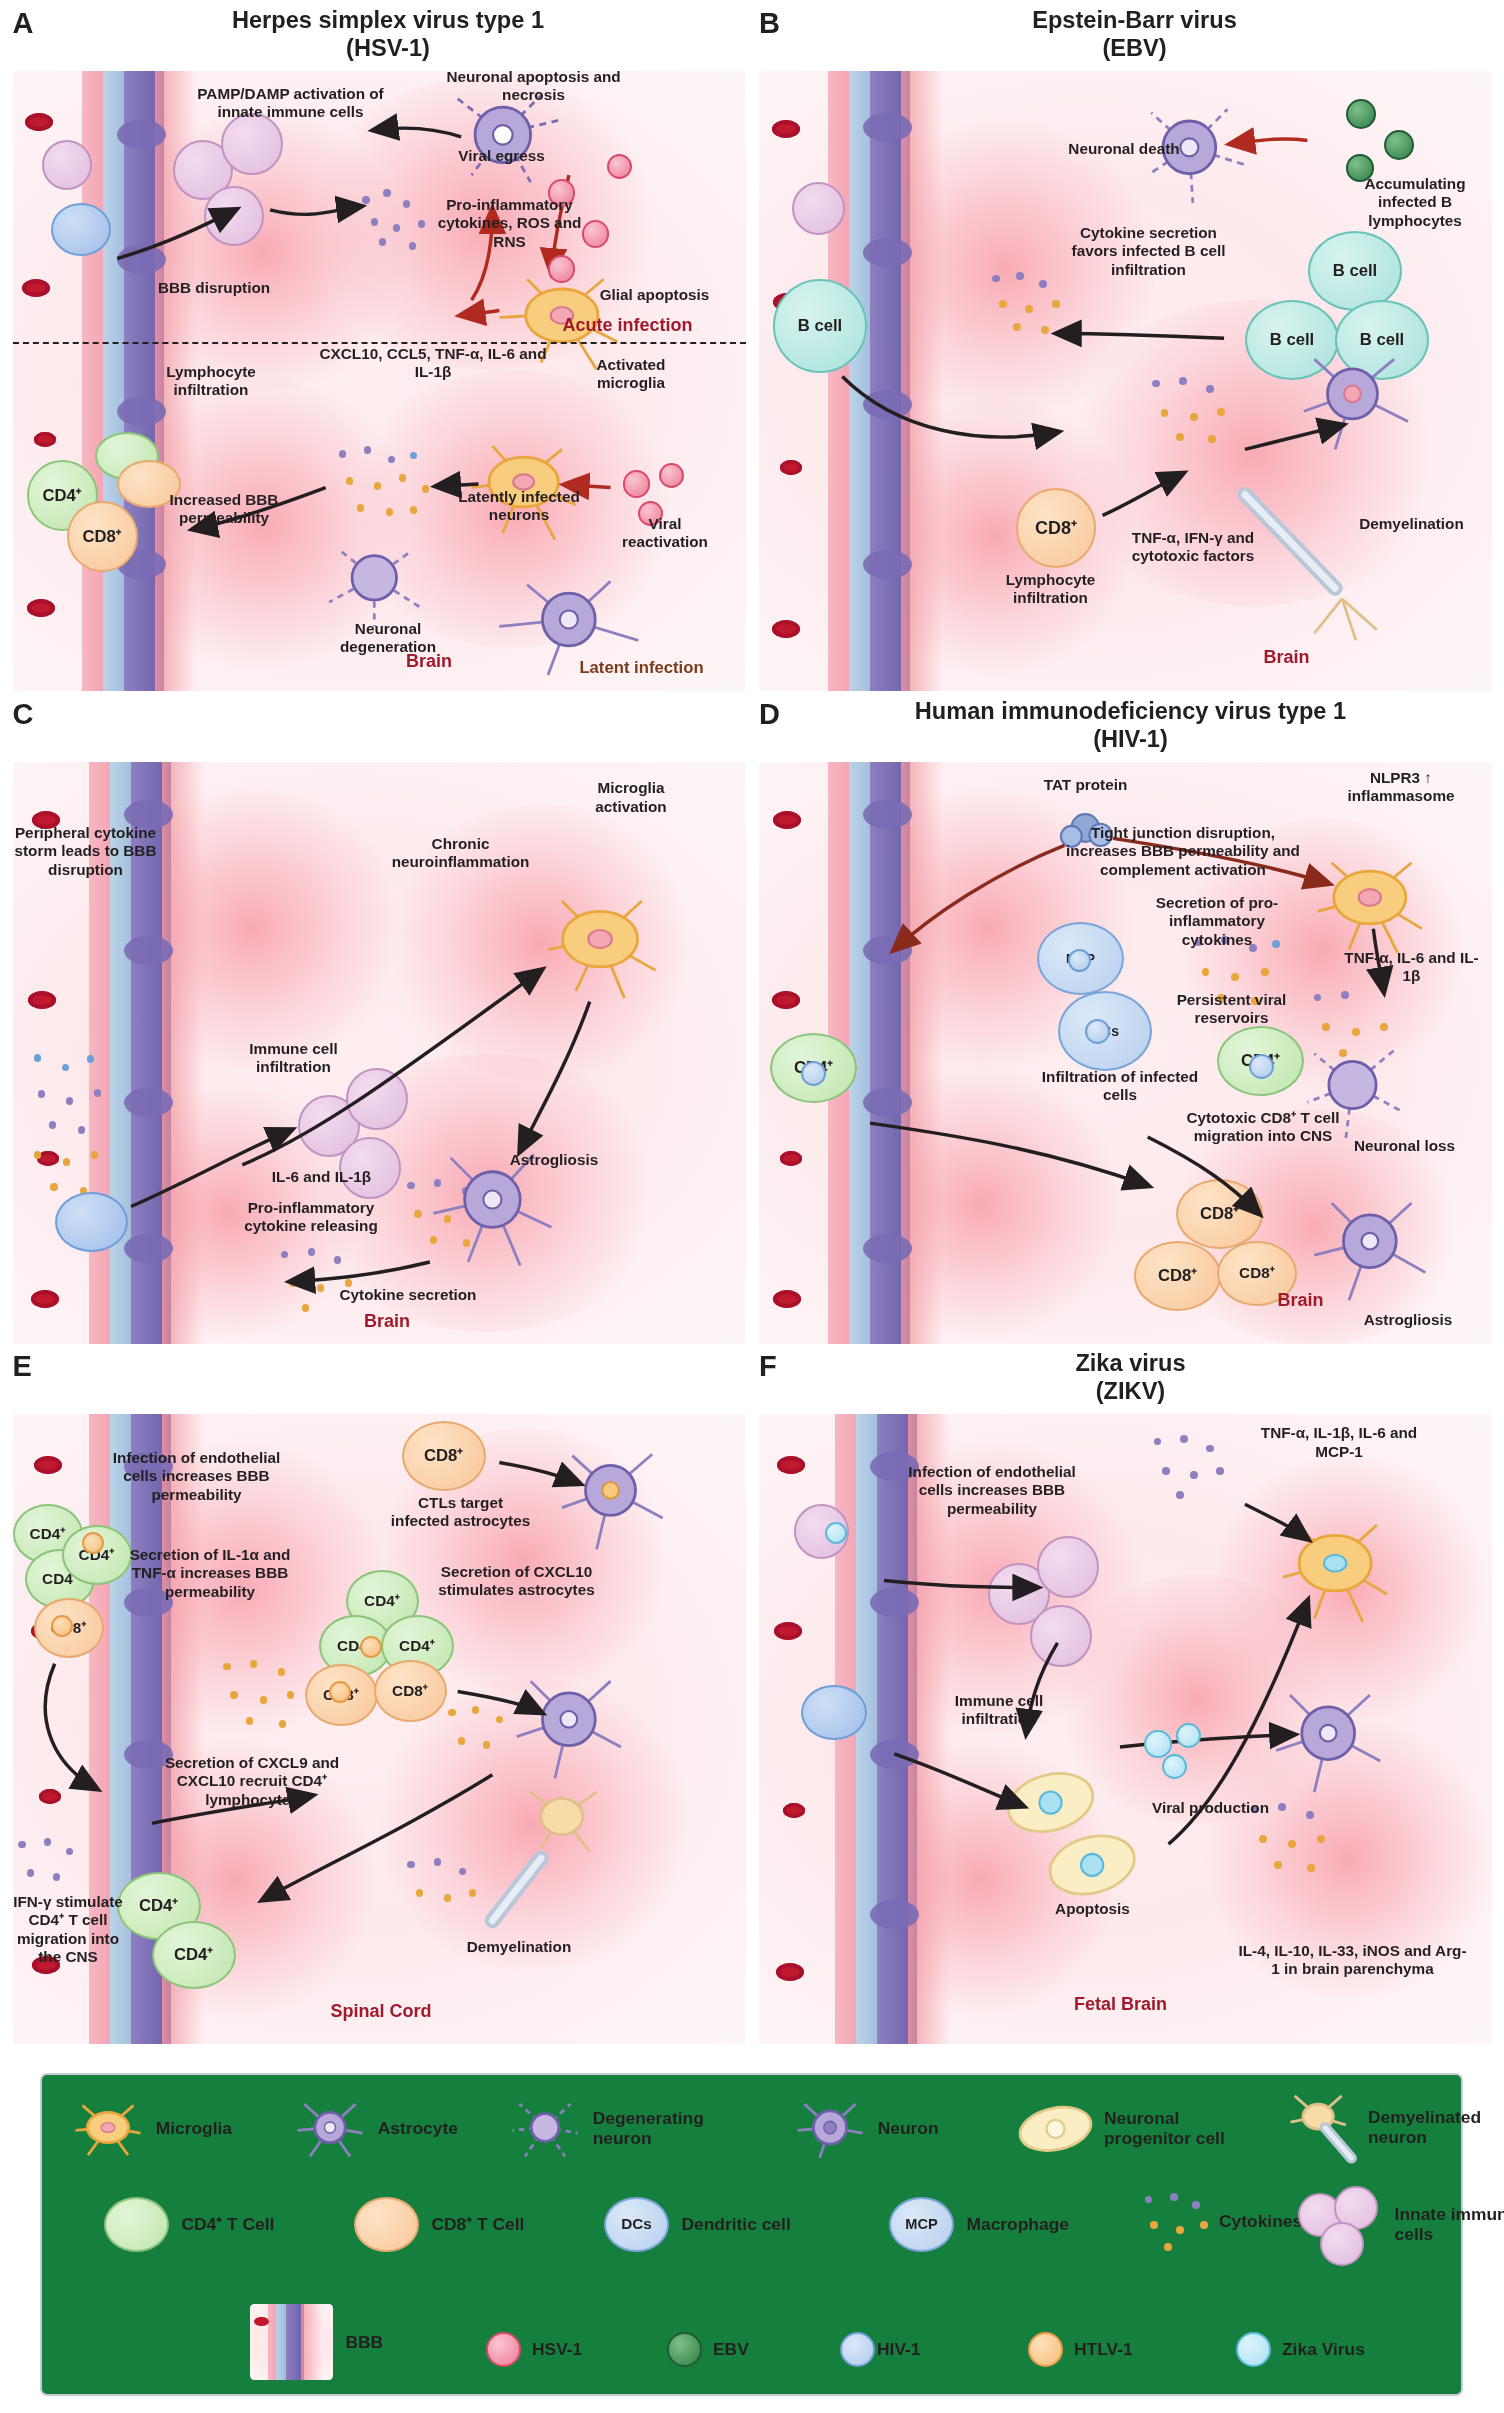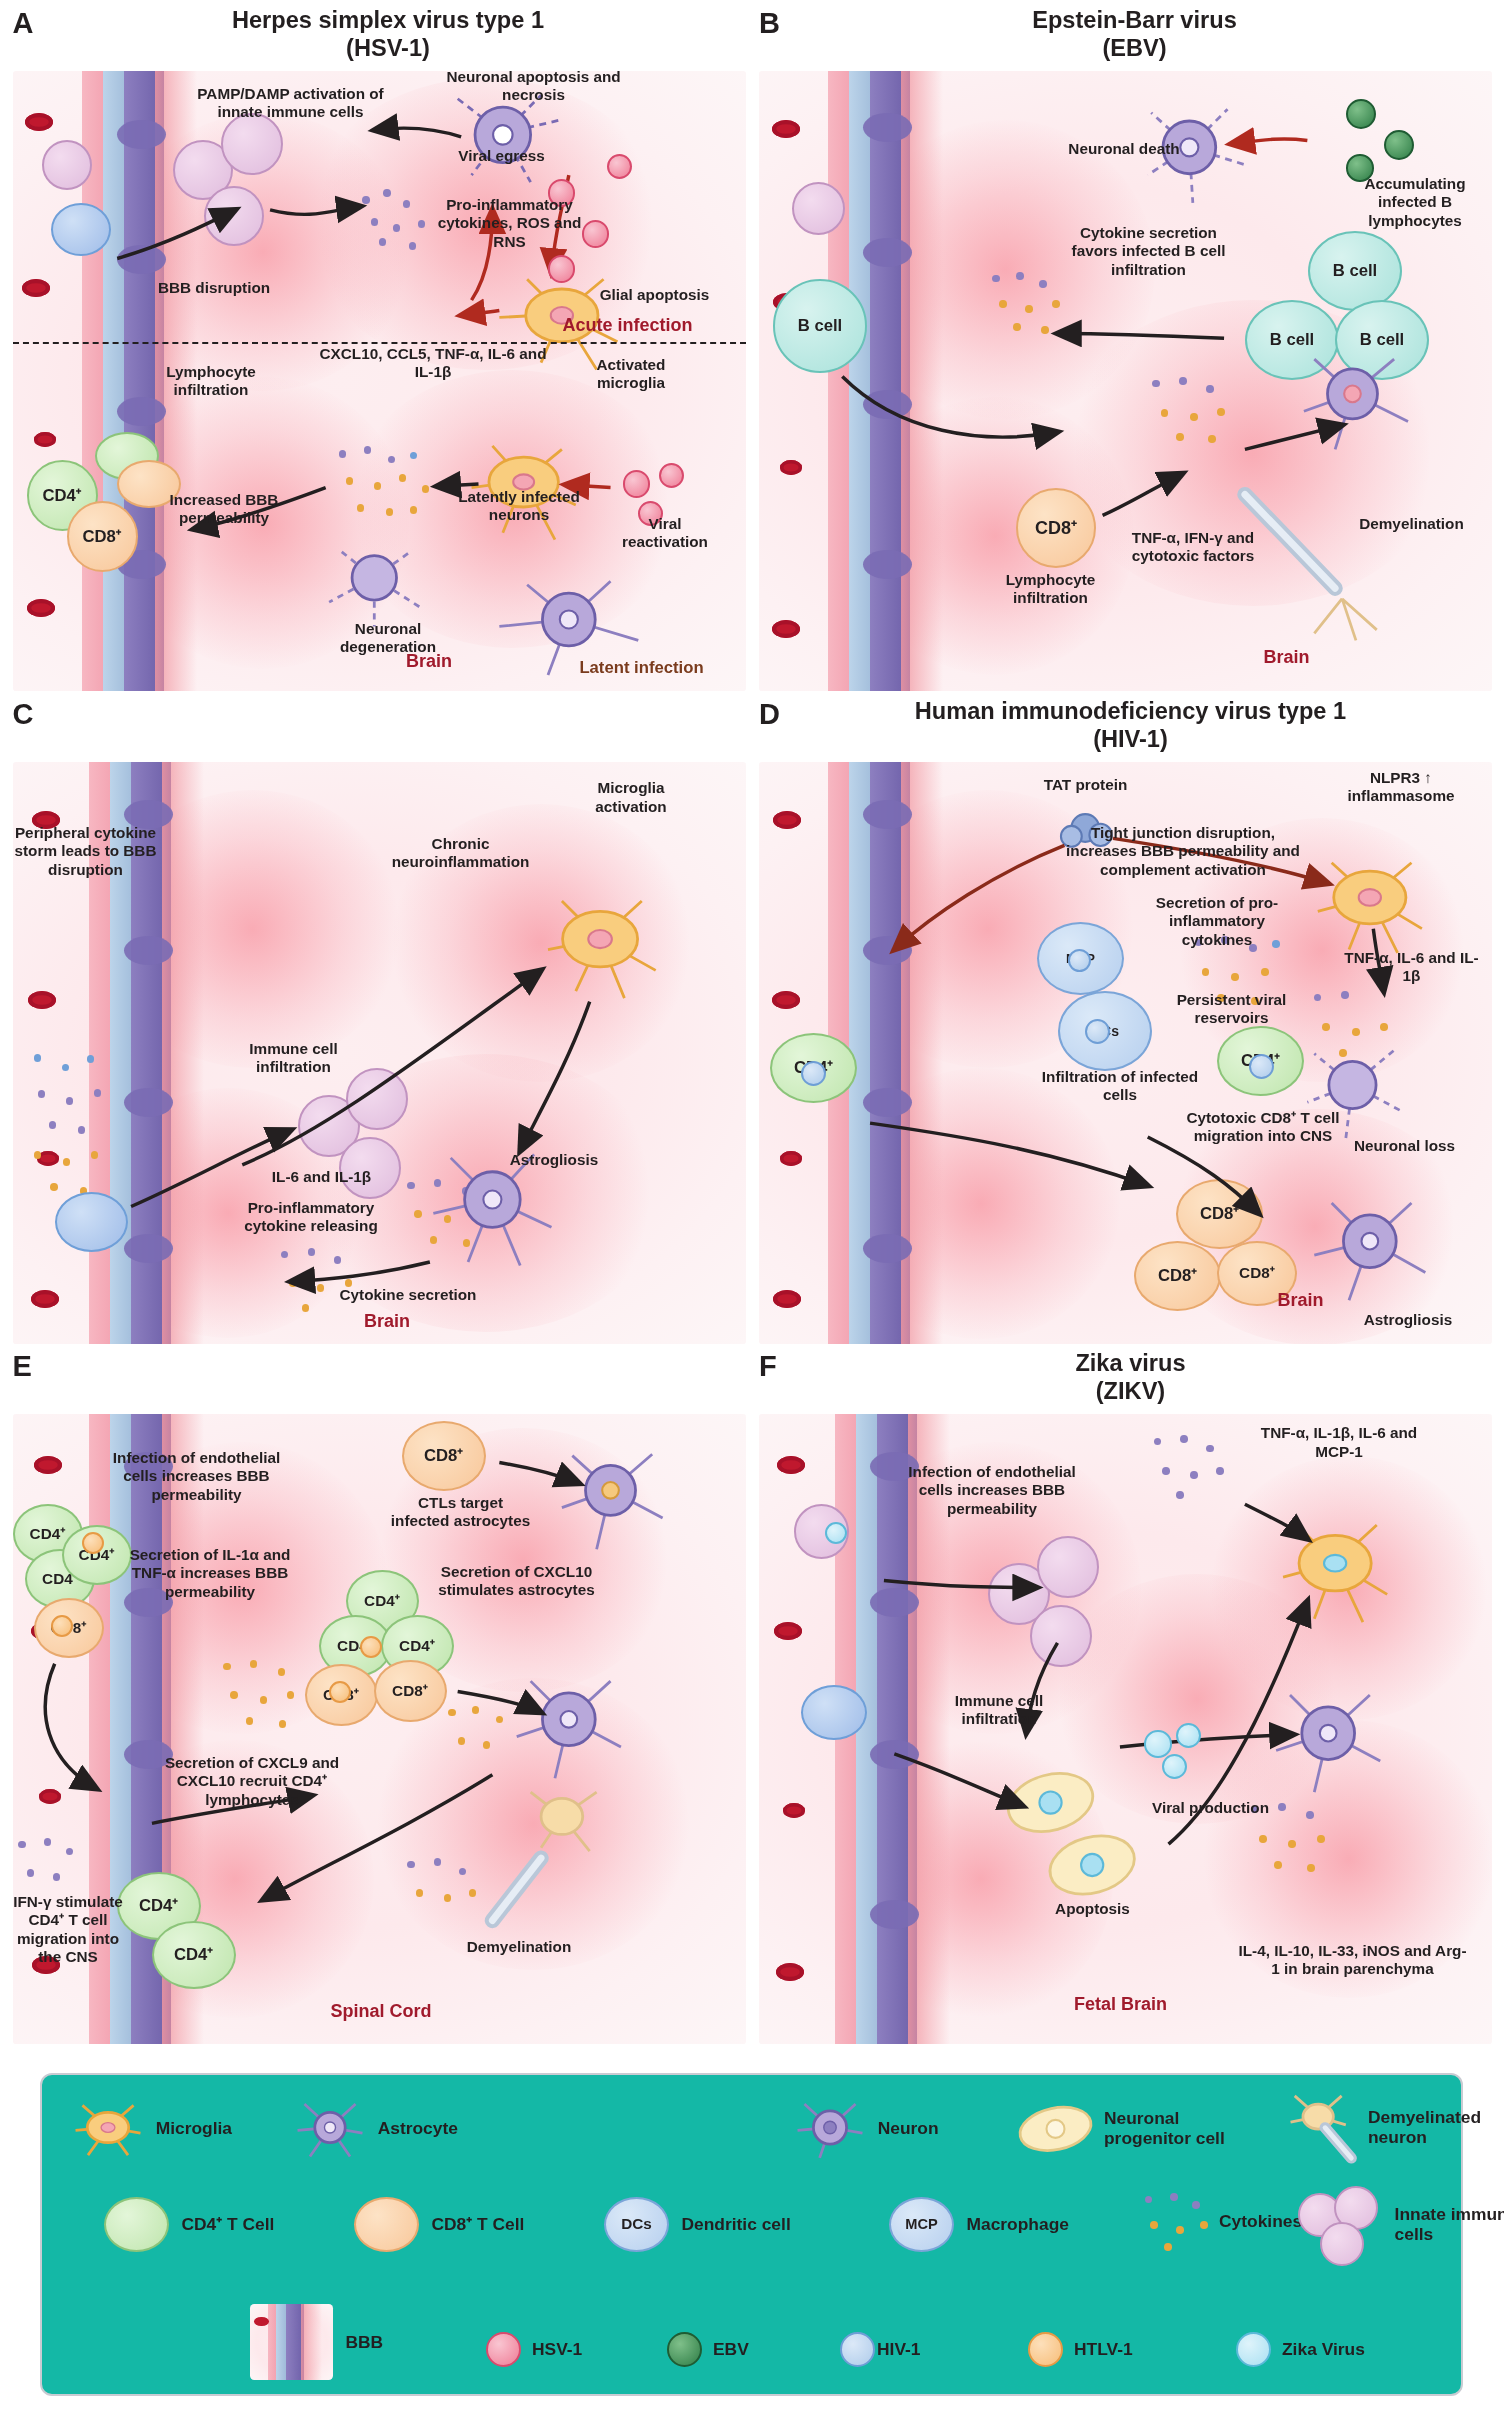--- a/index.html
+++ b/index.html
@@ -41,21 +41,21 @@
 
   .glow{position:absolute;border-radius:50%;background:radial-gradient(circle, rgba(246,120,135,.55) 0%, rgba(248,160,172,.28) 45%, rgba(253,238,240,0) 72%);}
 
   .dotgrp{position:absolute;}
   .dot{position:absolute;width:7.6px;height:7.6px;border-radius:50%;}
   .dot.p{background:#8d7fc0;} .dot.o{background:#e8a63c;} .dot.b{background:#6f9fd8;}
 
   svg.overlay{position:absolute;left:0;top:0;width:100%;height:100%;pointer-events:none;overflow:visible;}
 
   
-  .legend{position:absolute;box-sizing:border-box;border:2.1px solid #c9cbd2;border-radius:12px;background:#14b8a6;}
+  .legend{position:absolute;box-sizing:border-box;border:2.1px solid #c9cbd2;border-radius:7px;background:#15803d;}
   .legrow{position:absolute;display:flex;align-items:center;}
   .leg-txt{font-size:17.4px;font-weight:bold;color:#231f20;line-height:1.15;}
   .virus{position:absolute;border-radius:50%;}
   .v-hsv{background:radial-gradient(circle at 35% 32%,#f9c6d2,#ef7b95);border:2.1px solid #d94a6d;}
   .v-ebv{background:radial-gradient(circle at 35% 32%,#7fc08a,#2e7d46);border:2.1px solid #1f5c33;}
   .v-hiv{background:radial-gradient(circle at 35% 32%,#dce9f8,#aecbea);border:2.1px solid #6e9ed6;}
   .v-htlv{background:radial-gradient(circle at 35% 32%,#fde0bb,#f7bd78);border:2.1px solid #e79a45;}
   .v-zika{background:radial-gradient(circle at 35% 32%,#dff4fb,#a9e0f2);border:2.1px solid #5cb9d9;}
 </style>
 </head>
@@ -766,20 +766,29 @@
       <svg width="76" height="67" viewBox="0 0 110 96">
         <g stroke="#8d7fc0" stroke-width="4" fill="none">
           <path d="M55,48 L18,14 M55,48 L92,14 M55,48 L8,52 M55,48 L102,56 M55,48 L26,90 M55,48 L84,90"></path>
           </g>
         <circle cx="55" cy="48" r="22" fill="#b8a8da" stroke="#6d5fa8" stroke-width="4"></circle>
         <circle cx="55" cy="48" r="8" fill="#efe7f8" stroke="#6d5fa8" stroke-width="2"></circle>
       </svg>
       <span class="leg-txt" style="margin-left:9.7px;">Astrocyte</span>
     </div>
 
+    <div class="legrow" style="left:465px;top:19.4px;">
+      <svg width="76" height="67" viewBox="0 0 110 96">
+        <g stroke="#8d7fc0" stroke-width="4" fill="none" stroke-dasharray="8 7">
+          <path d="M55,48 L18,14 M55,48 L92,14 M55,48 L8,52 M55,48 L102,56 M55,48 L26,90 M55,48 L84,90"></path>
+          </g>
+        <circle cx="55" cy="48" r="20" fill="#c5b6e2" stroke="#6d5fa8" stroke-width="4"></circle>
+      </svg>
+      <span class="leg-txt" style="margin-left:9.7px;width:132px;display:inline-block;">Degenerating neuron</span>
+    </div>
 
     <div class="legrow" style="left:750px;top:19.4px;">
       <svg width="76" height="67" viewBox="0 0 110 96">
         <g stroke="#8d7fc0" stroke-width="4" fill="none">
           <path d="M55,48 L18,14 M55,48 L92,14 M55,48 L8,52 M55,48 L102,56 M55,48 L40,92"></path>
           </g>
         <circle cx="55" cy="48" r="24" fill="#b8a8da" stroke="#6d5fa8" stroke-width="4"></circle>
         <circle cx="55" cy="48" r="9" fill="#8d7fc0" stroke="#6d5fa8" stroke-width="2"></circle>
       </svg>
       <span class="leg-txt" style="margin-left:9.7px;">Neuron</span>

